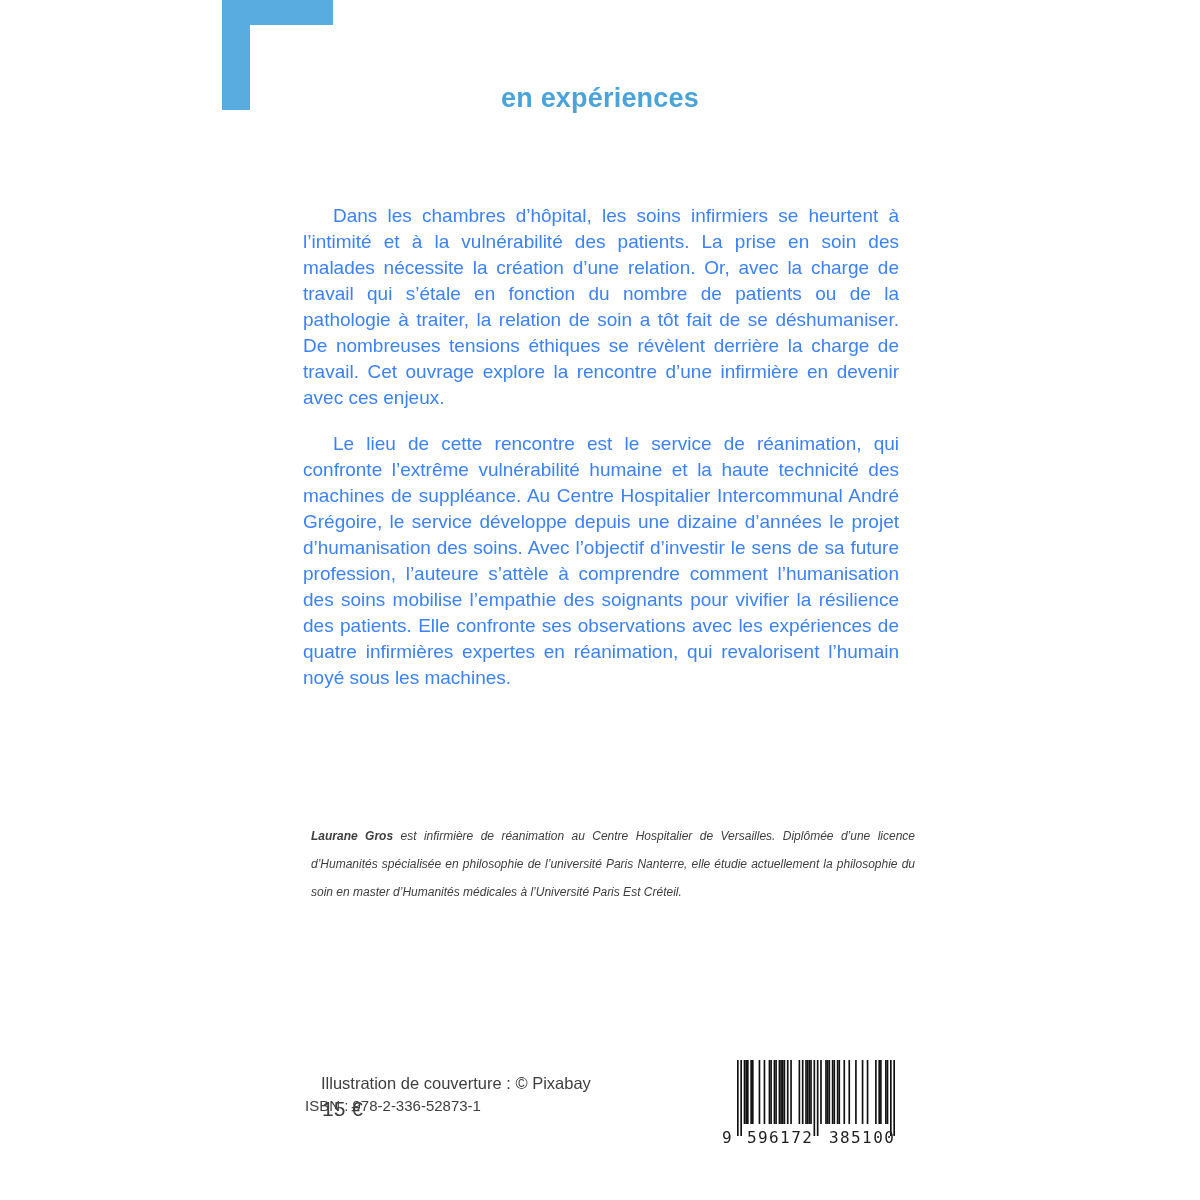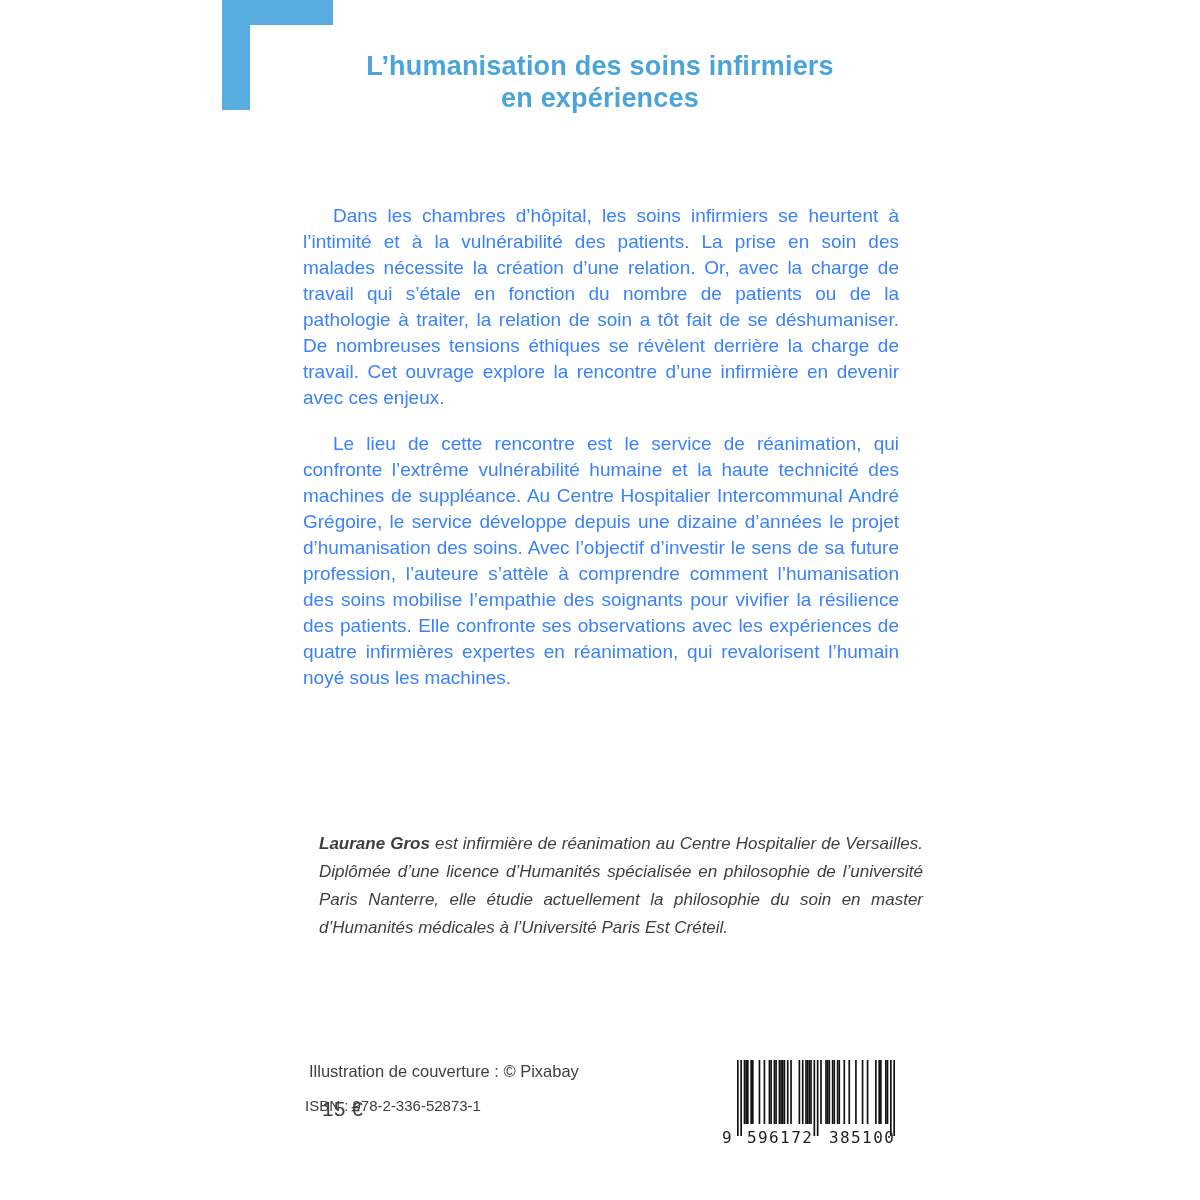--- a/index.html
+++ b/index.html
@@ -11,45 +11,45 @@
   .corner-h{position:absolute;left:222px;top:0;width:111px;height:25px;background:var(--accent);}
   .title{
     position:absolute;left:200px;top:50px;width:800px;margin:0;
     text-align:center;font-size:27px;font-weight:bold;line-height:32px;
     color:var(--title);letter-spacing:0.2px;
   }
   .synopsis{position:absolute;left:303px;top:203px;width:596px;
     font-size:19px;line-height:26px;color:#3b82f6;text-align:justify;}
   .synopsis p{margin:0 0 20px 0;text-indent:30px;}
   .bio{
-    position:absolute;left:303px;top:814px;width:604px;margin:16px;
-    font-style:italic;font-size:17px;line-height:28px;color:#3e3e3e;text-align:justify;
+    position:absolute;left:303px;top:814px;width:604px;margin:8px;
+    font-style:italic;font-size:12px;line-height:28px;color:#3e3e3e;text-align:justify;
   }
-  .credit{position:absolute;left:305px;top:1058px;margin:4px;font-size:16.5px;color:#3e3e3e;}
+  .credit{position:absolute;left:305px;top:1058px;margin:16px;font-size:16.5px;color:#3e3e3e;}
   .isbn{position:absolute;left:305px;top:1097px;margin:0;font-size:15px;color:#3e3e3e;}
   .price{position:absolute;left:305px;top:1080px;margin:17px;font-size:21px;color:#3e3e3e;}
   .barcode{position:absolute;left:720px;top:1058px;width:180px;height:92px;background:#fff;}
   .barcode svg{position:absolute;left:17px;top:2px;width:158px;height:76px;display:block;}
   .bc-digits span{
     position:absolute;top:70px;font-family:"DejaVu Sans Mono",monospace;
     font-size:16px;color:#1e1e1e;white-space:nowrap;
   }
   .bc-first{left:2px;}
   .bc-left{left:27px;letter-spacing:1.4px;}
   .bc-right{left:109px;letter-spacing:1.4px;}
 </style>
 </head>
 <body>
 
 <div class="page" style="--accent: #58acdf; --title: #4ba4d9;">
 
   <div class="corner-v"></div>
   <div class="corner-h"></div>
 
-  <h1 class="title"><span>L’humanisation des soins infirmiers</span><br><span>en expériences</span></h1>
+  <h1 class="title"><br><span>en expériences</span></h1>
 
   <div class="synopsis">
     <p>Dans les chambres d’hôpital, les soins infirmiers se heurtent à l’intimité et à la vulnérabilité des patients. La prise en soin des malades nécessite la création d’une relation. Or, avec la charge de travail qui s’étale en fonction du nombre de patients ou de la pathologie à traiter, la relation de soin a tôt fait de se déshumaniser. De nombreuses tensions éthiques se révèlent derrière la charge de travail. Cet ouvrage explore la rencontre d’une infirmière en devenir avec ces enjeux.</p>
     <p>Le lieu de cette rencontre est le service de réanimation, qui confronte l’extrême vulnérabilité humaine et la haute technicité des machines de suppléance. Au Centre Hospitalier Intercommunal André Grégoire, le service développe depuis une dizaine d’années le projet d’humanisation des soins. Avec l’objectif d’investir le sens de sa future profession, l’auteure s’attèle à comprendre comment l’humanisation des soins mobilise l’empathie des soignants pour vivifier la résilience des patients. Elle confronte ses observations avec les expériences de quatre infirmières expertes en réanimation, qui revalorisent l’humain noyé sous les machines.</p>
   </div>
 
   <p class="bio"><strong>Laurane Gros</strong><span> est infirmière de réanimation au Centre Hospitalier de Versailles. Diplômée d’une licence d’Humanités spécialisée en philosophie de l’université Paris Nanterre, elle étudie actuellement la philosophie du soin en master d’Humanités médicales à l’Université Paris Est Créteil.</span></p>
 
   <p class="credit">Illustration de couverture : © Pixabay</p>
   <p class="isbn">ISBN : 978-2-336-52873-1</p>

